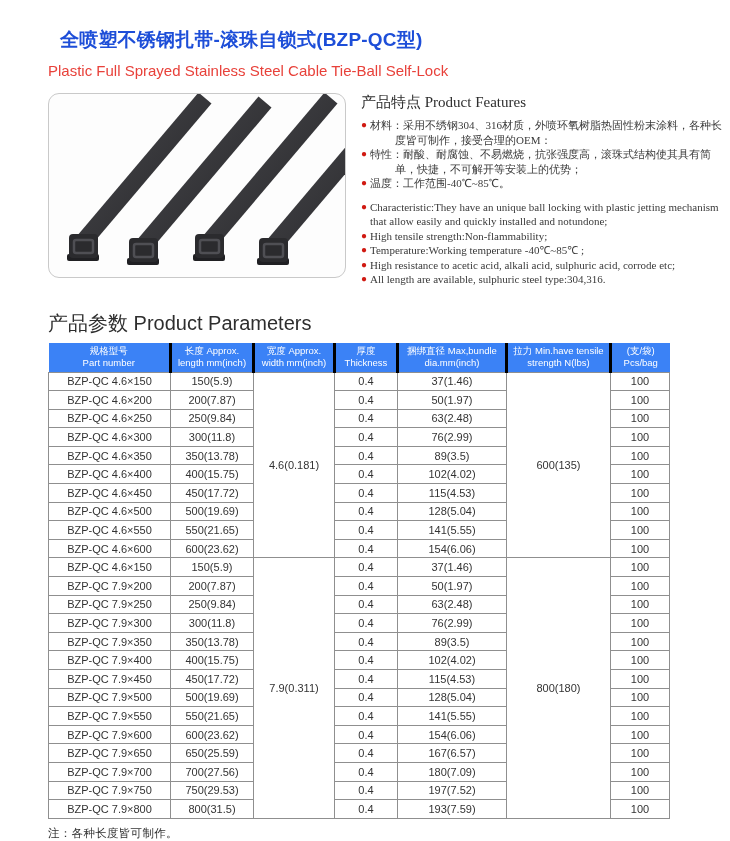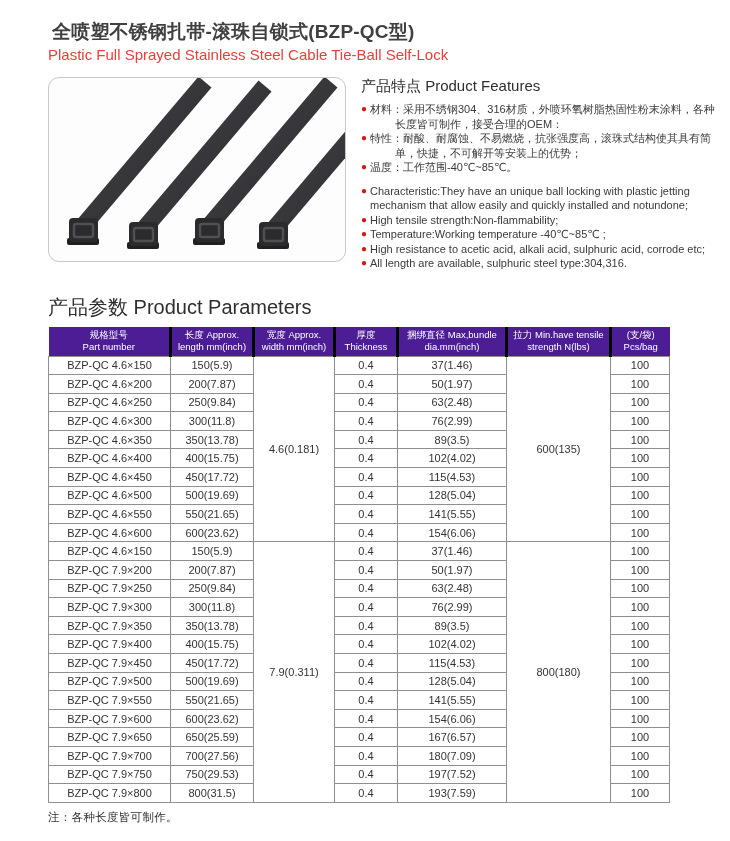--- a/index.html
+++ b/index.html
@@ -8,30 +8,30 @@
     width: 730px; height: 841px;
     font-family: "Liberation Sans", "DejaVu Sans", sans-serif;
     color: #333;
     overflow: hidden;
   }
   .page { position: relative; width: 730px; height: 841px; }
 
   
   .hd { padding: 17px 0 0 48px; }
   .hd h1 {
-    margin: 4px; font-size: 19px; line-height: 22px;
-    font-weight: bold; color: #404040; letter-spacing: 0.2px;
+    margin: 12px; font-size: 19px; line-height: 22px;
+    font-weight: bold; color: #1d4ed8; letter-spacing: 0.2px;
   }
   .hd .subtitle {
     margin-top: 2px; font-size: 15px; line-height: 15px;
     color: #e8413a; font-weight: normal;
   }
 
   
-  .top-row { display: flex; margin-top: 15px; padding-left: 48px; }
+  .top-row { display: flex; margin-top: 15px; padding-left: 48px; font-family: Liberation Serif, serif; }
   .photo {
     flex: none; width: 298px; height: 185px;
     border: 1px solid #c9c9c9; border-radius: 11px;
     overflow: hidden; background: #fdfdfd;
   }
   .features { margin-left: 15px; width: 362px; }
   .features h2 {
     margin: 0 0 7px 0; font-size: 15px; line-height: 18px;
     font-weight: normal; color: #2e2e2e;
   }
@@ -49,21 +49,21 @@
   
   .params { padding-left: 48px; margin-top: 27px; }
   .params h2 {
     margin: 0 0 11px 0; font-size: 20px; line-height: 18px;
     font-weight: normal; color: #2e2e2e;
   }
   table.spec {
     border-collapse: collapse; table-layout: fixed; width: 621px;
   }
   table.spec thead th {
-    background: #4c1d95; color: #ffffff; font-weight: normal;
+    background: #3b82f6; color: #ffffff; font-weight: normal;
     font-size: 9.5px; line-height: 12px; padding: 2px 0 3px 0;
     border: none; vertical-align: middle;
   }
   table.spec thead th + th { border-left: 3px solid #000000; }
   table.spec td {
     border: 1px solid #8f8f8f;
     text-align: center; vertical-align: middle;
     font-size: 11px; color: #333;
     height: 18.6px; padding: 0 2px;
     background: #ffffff;

